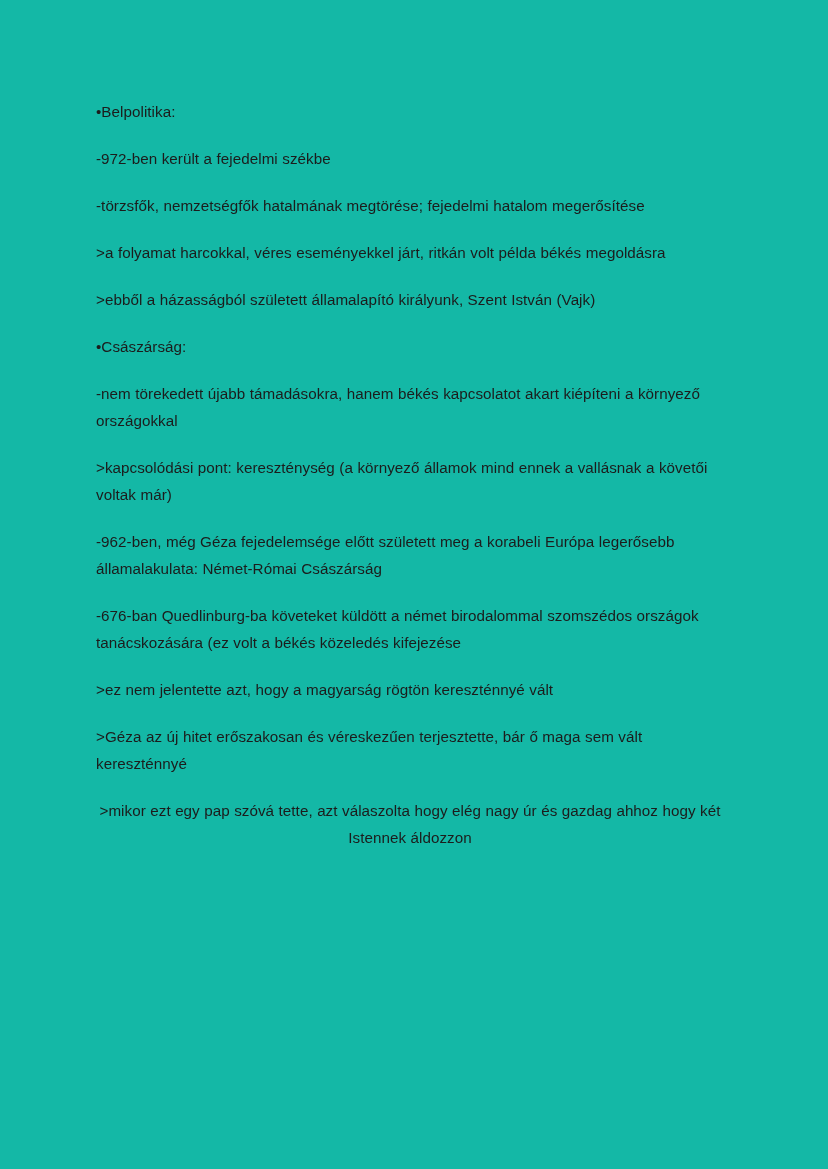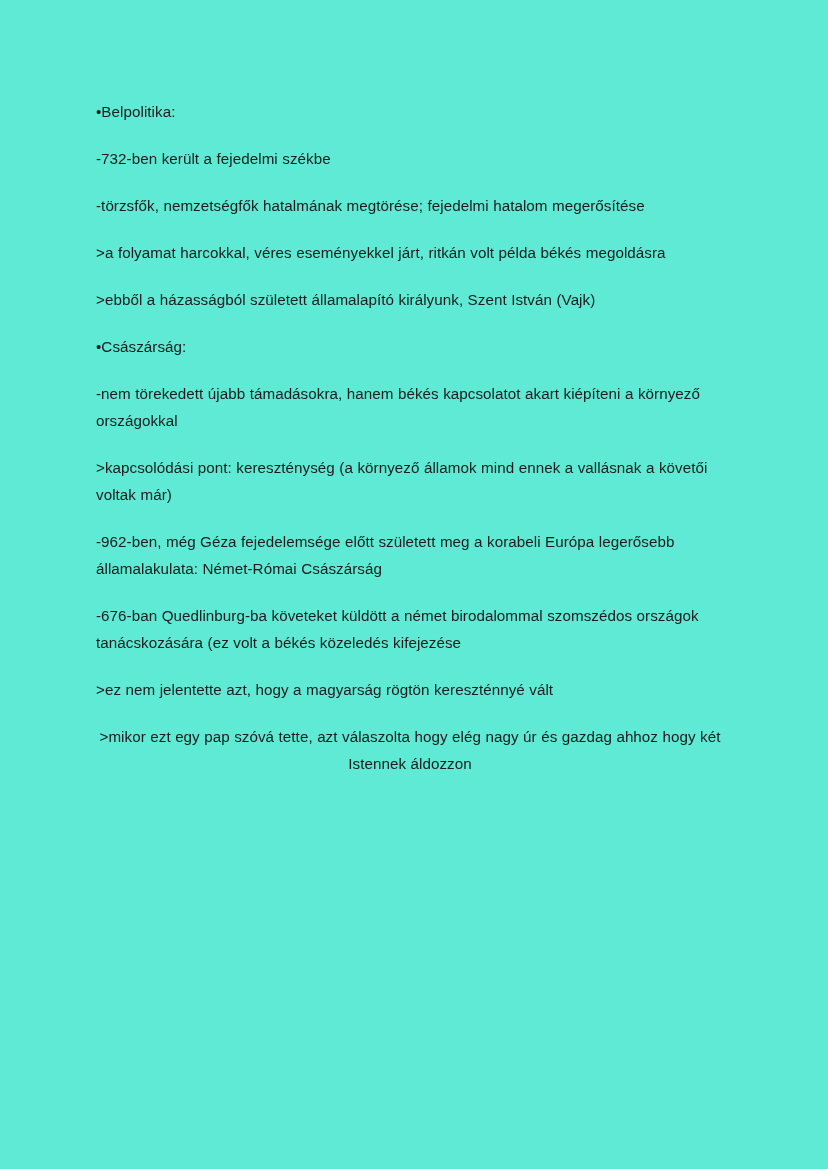--- a/index.html
+++ b/index.html
@@ -13,21 +13,21 @@
     height: 1169px;
     overflow: hidden;
     font-family: "Liberation Sans", sans-serif;
     color: #1c1c1c;
     -webkit-font-smoothing: antialiased;
   }
   .page {
     position: relative;
     width: 828px;
     height: 1169px;
-    background: #5eead4;
+    background: #14b8a6;
     box-sizing: border-box;
   }
   .content {
     position: absolute;
     left: 96px;
     top: 98px;
     width: 628px;
   }
   .para {
     margin: 0 0 20px 0;
@@ -48,21 +48,21 @@
   }
 </style>
 </head>
 <body>
 
 <div class="page">
   <div class="content">
 
     <p class="para bullet">•Belpolitika:</p>
 
-    <p class="para">-732-ben került a fejedelmi székbe</p>
+    <p class="para">-972-ben került a fejedelmi székbe</p>
 
     <p class="para">-törzsfők, nemzetségfők hatalmának megtörése; fejedelmi hatalom megerősítése</p>
 
     <p class="para">&gt;a folyamat harcokkal, véres eseményekkel járt, ritkán volt példa békés megoldásra</p>
 
 
     <p class="para">&gt;ebből a házasságból született államalapító királyunk, Szent István (Vajk)</p>
 
     <p class="para bullet">•Császárság:</p>
 
@@ -71,17 +71,18 @@
     <p class="para">&gt;kapcsolódási pont: kereszténység (a környező államok mind ennek a vallásnak a követői voltak már)</p>
 
     <p class="para">-962-ben, még Géza fejedelemsége előtt született meg a korabeli Európa legerősebb államalakulata: Német-Római Császárság</p>
 
 
     <p class="para">-676-ban Quedlinburg-ba követeket küldött a német birodalommal szomszédos országok tanácskozására (ez volt a békés közeledés kifejezése</p>
 
 
     <p class="para">&gt;ez nem jelentette azt, hogy a magyarság rögtön kereszténnyé vált</p>
 
+    <p class="para">&gt;Géza az új hitet erőszakosan és véreskezűen terjesztette, bár ő maga sem vált kereszténnyé</p>
 
     <p class="para">&gt;mikor ezt egy pap szóvá tette, azt válaszolta hogy elég nagy úr és gazdag ahhoz hogy két Istennek áldozzon</p>
 
   </div>
 </div>
 
 </body></html>

